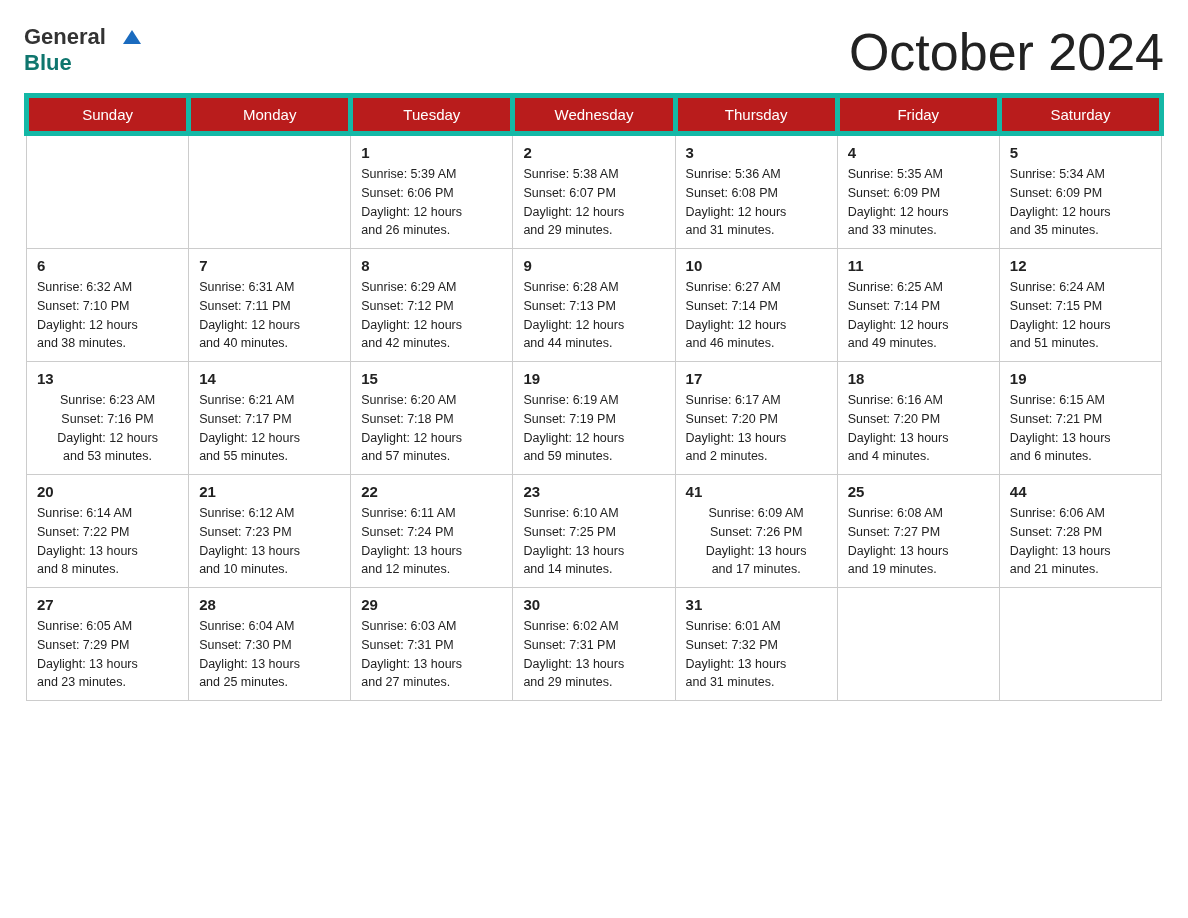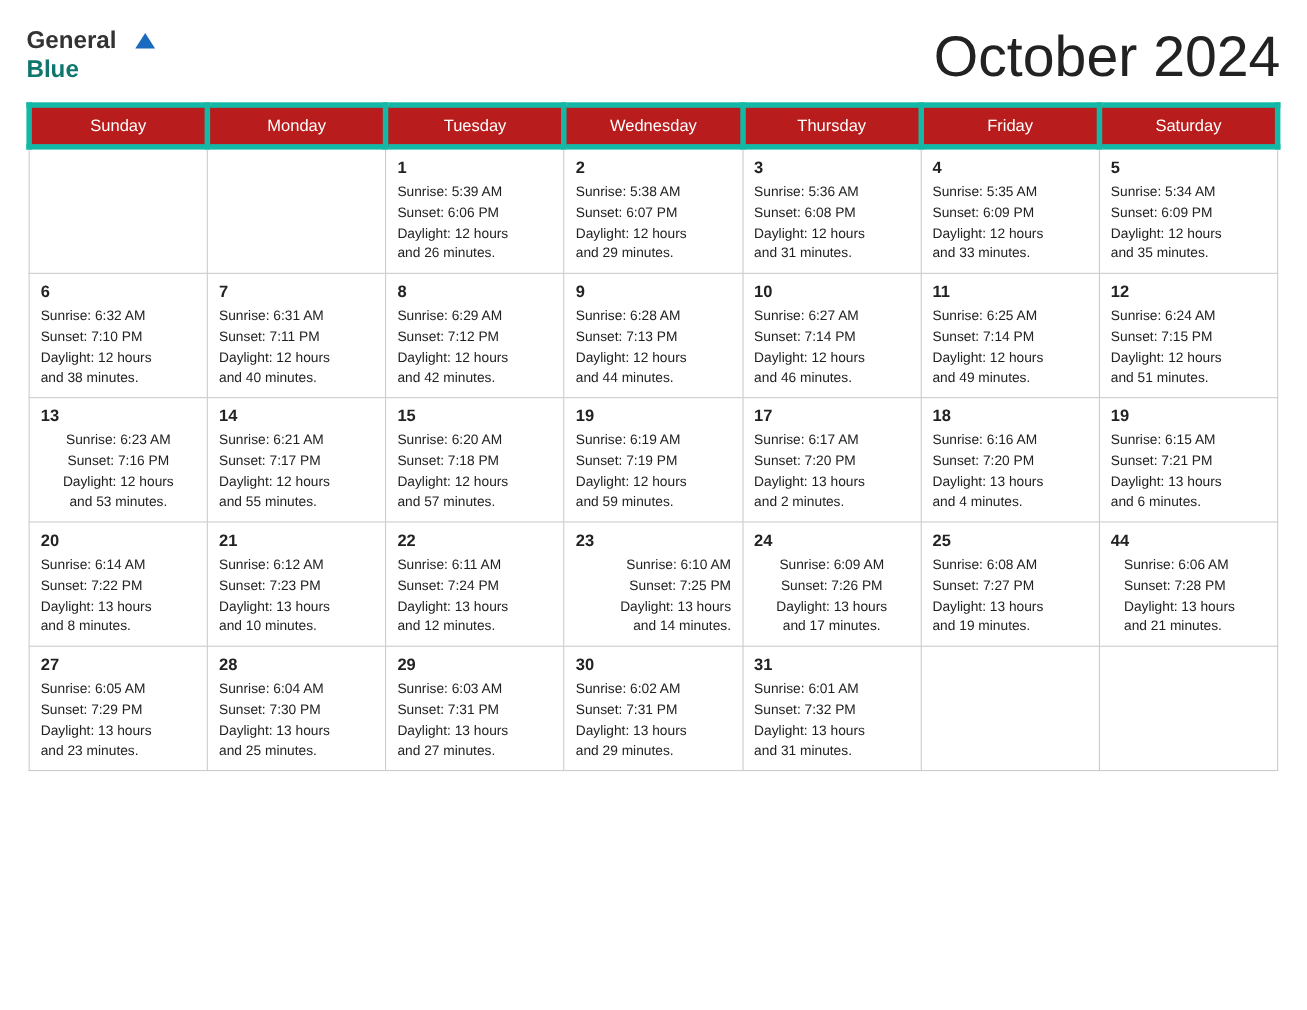--- a/index.html
+++ b/index.html
@@ -290,42 +290,42 @@
         </td>
         <td>
           <span class="day-num">22</span>
           <div class="day-info" style="white-space: pre-line;">Sunrise: 6:11 AM
 Sunset: 7:24 PM
 Daylight: 13 hours
 and 12 minutes.</div>
         </td>
         <td>
           <span class="day-num">23</span>
-          <div class="day-info" style="white-space: pre-line; text-align: right;">Sunrise: 6:10 AM
+          <div class="day-info" style="white-space: pre-line;">Sunrise: 6:10 AM
 Sunset: 7:25 PM
 Daylight: 13 hours
 and 14 minutes.</div>
         </td>
         <td>
-          <span class="day-num">24</span>
+          <span class="day-num">41</span>
           <div class="day-info" style="white-space: pre-line; text-align: center;">Sunrise: 6:09 AM
 Sunset: 7:26 PM
 Daylight: 13 hours
 and 17 minutes.</div>
         </td>
         <td>
           <span class="day-num">25</span>
           <div class="day-info" style="white-space: pre-line;">Sunrise: 6:08 AM
 Sunset: 7:27 PM
 Daylight: 13 hours
 and 19 minutes.</div>
         </td>
         <td>
           <span class="day-num">44</span>
-          <div class="day-info" style="white-space: pre-line; margin-left: 12px;">Sunrise: 6:06 AM
+          <div class="day-info" style="white-space: pre-line;">Sunrise: 6:06 AM
 Sunset: 7:28 PM
 Daylight: 13 hours
 and 21 minutes.</div>
         </td>
       </tr>
       <tr>
         <td>
           <span class="day-num">27</span>
           <div class="day-info" style="white-space: pre-line;">Sunrise: 6:05 AM
 Sunset: 7:29 PM

